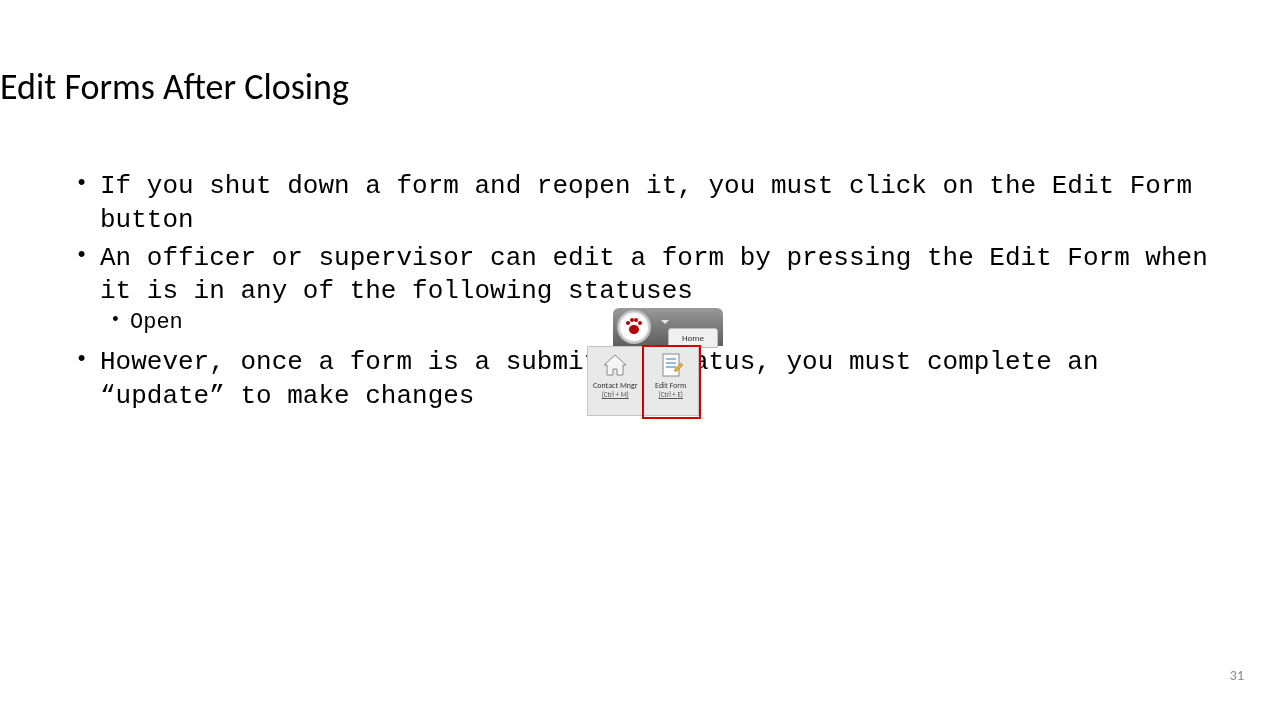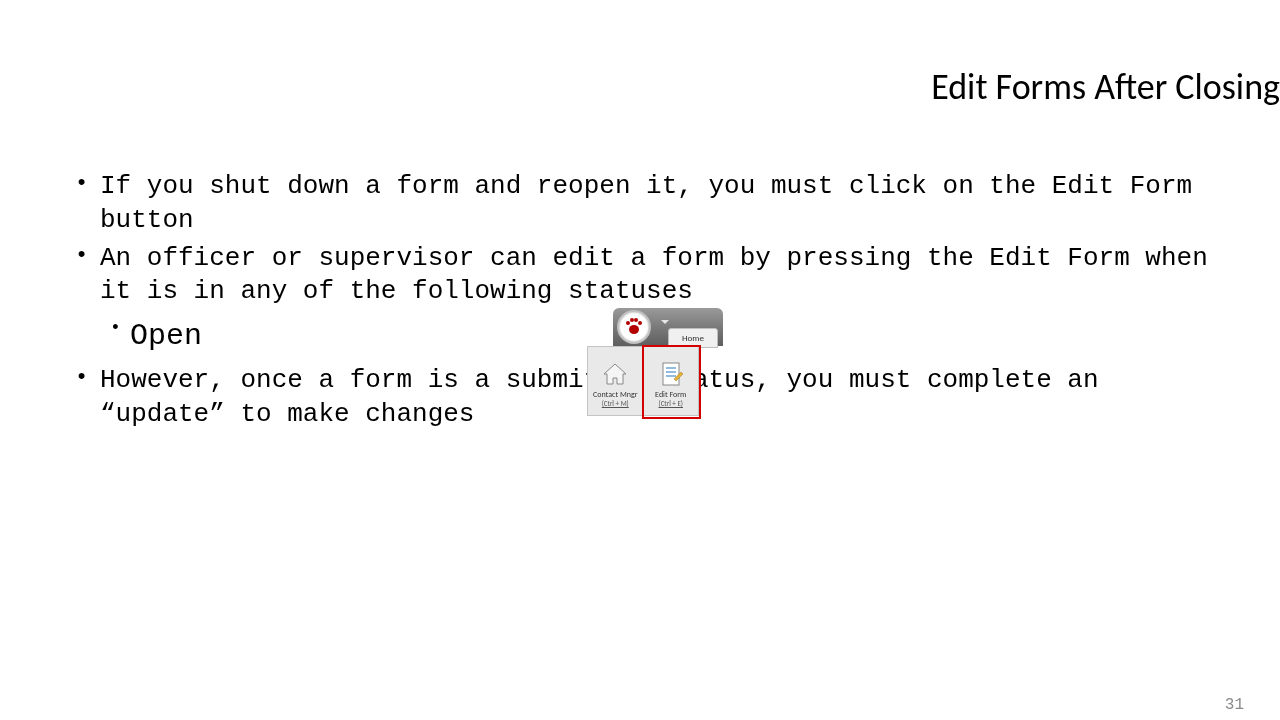--- a/index.html
+++ b/index.html
@@ -16,21 +16,21 @@
   .slide {
     position: relative;
     width: 1280px;
     height: 720px;
   }
   .title {
     position: absolute;
     top: 65px;
     left: 0;
     width: 100%;
-    text-align: right;
+    text-align: left;
     font-size: 36px;
     font-weight: 400;
     color: #000000;
   }
   .content {
     position: absolute;
     top: 170px;
     left: 65px;
     right: 65px;
     font-size: 26px;
@@ -49,23 +49,23 @@
   }
   ul.main > li::before {
     content: "•";
     position: absolute;
     left: 10px;
     top: 0;
     font-size: 22px;
   }
   ul.sub {
     list-style: none;
-    margin: 8px 0 8px 0;
+    margin: 0 0 8px 0;
     padding: 0;
-    font-size: 30px;
+    font-size: 22px;
   }
   ul.sub > li {
     position: relative;
     padding-left: 30px;
     margin-bottom: 2px;
   }
   ul.sub > li::before {
     content: "•";
     position: absolute;
     left: 10px;
@@ -156,21 +156,21 @@
     background: #e9e9e9;
     border: 1px solid #c4c4c4;
     display: flex;
   }
   .rb-btn {
     flex: 1;
     display: flex;
     flex-direction: column;
     align-items: center;
     justify-content: flex-start;
-    padding-top: 13px;
+    padding-top: 4px;
     position: relative;
   }
   .rb-btn + .rb-btn {
     border-left: 1px solid #701a75;
   }
   .rb-btn .lbl {
     font-size: 8px;
     color: #333;
     text-align: center;
     line-height: 1.1;
@@ -193,25 +193,24 @@
     position: absolute;
     top: 37px;
     left: 55px;
     width: 55px;
     height: 70px;
     border: 2px solid #d40000;
     pointer-events: none;
   }
   .page-number {
     position: absolute;
-    bottom: 6px;
+    bottom: 36px;
     right: 36px;
-    font-size: 16px;
+    font-size: 14px;
     color: #8a8a8a;
-    font-family: Liberation Mono, monospace;
   }
 </style>
 </head>
 <body>
 <div class="slide">
 
   <div class="title">Edit Forms After Closing</div>
 
   <div class="content">
     <ul class="main">

